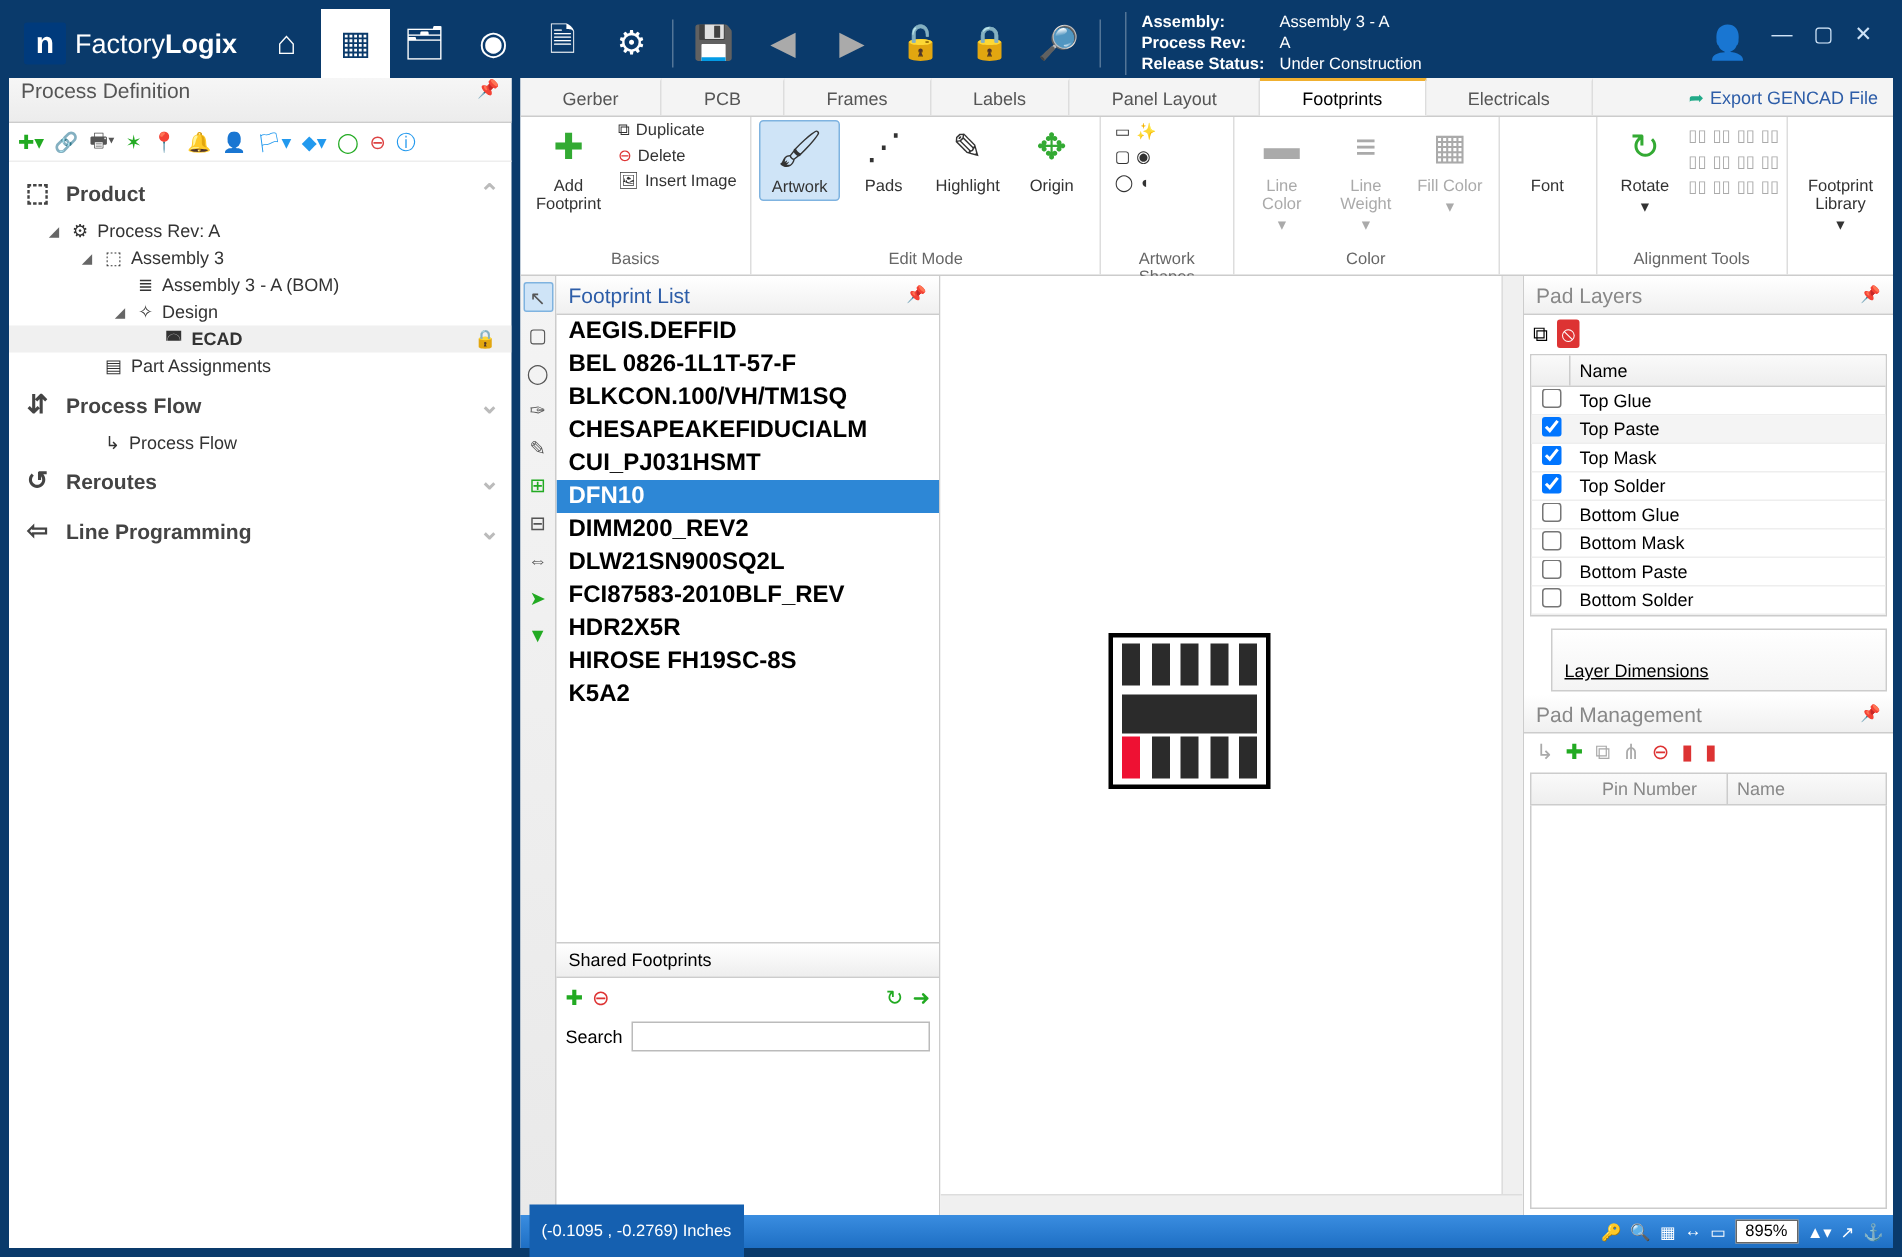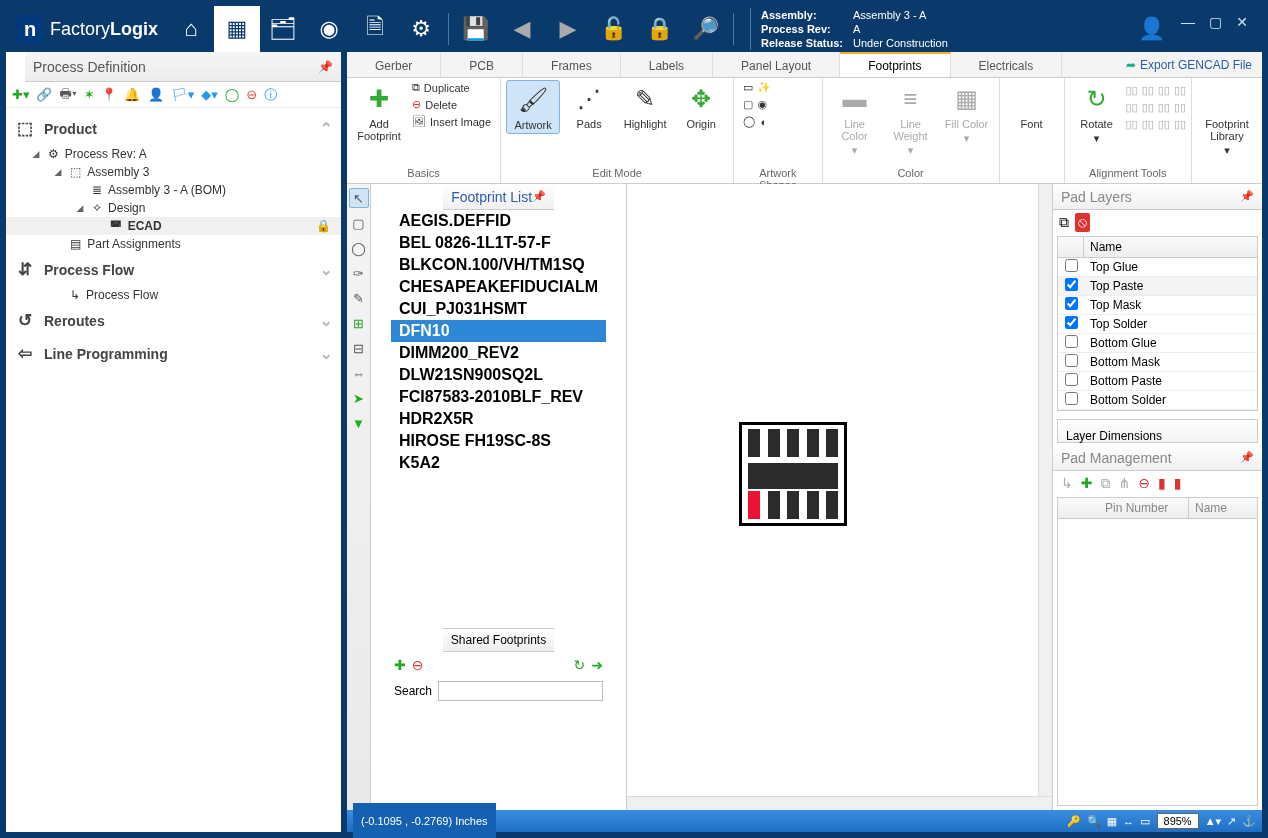--- a/index.html
+++ b/index.html
@@ -19,21 +19,21 @@
 .asm-info { margin-left: 12px; font-size: 11px; line-height: 14px; border-left:1px solid rgba(255,255,255,.3); padding-left:10px;}
 .asm-info .lbl { font-weight: bold; display:inline-block; width:92px;}
 .win-btns { margin-left: auto; display: flex; gap: 14px; padding: 0 14px; font-size: 14px; color:#cfe3f7;}
 .user-ic{width:30px;height:30px;display:flex;align-items:center;justify-content:center;font-size:22px;color:#cfe3f7;}
 
 
 .body { flex: 1; display: flex; gap: 6px; min-height: 0; }
 
 
 .process { width: 335px; background: #fff; display: flex; flex-direction: column; font-size: 12px;}
-.panel-hdr { height: 30px; background: linear-gradient(#f6f6f6,#ececec); border-bottom: 1px solid #ccc; display: flex; align-items: center; padding: 0 8px; color: #555; font-size: 14px; margin-left: 19px;}
+.panel-hdr { height: 30px; background: linear-gradient(#f6f6f6,#ececec); border-bottom: 1px solid #ccc; display: flex; padding: 0 8px; color: #555; font-size: 14px;}
 .panel-hdr .pin { margin-left: auto; font-size: 12px; color:#666;}
 .mini-toolbar { height: 26px; display: flex; align-items: center; gap: 7px; padding: 0 6px; border-bottom: 1px solid #eee; font-size: 13px;}
 .mini-toolbar span{cursor:pointer;}
 .tree { flex: 1; overflow: auto; padding: 4px 0; }
 .section-hdr { display: flex; align-items: center; gap: 8px; padding: 6px 8px; font-weight: bold; color: #444; font-size:14px;}
 .section-hdr .ic { width: 22px; text-align: center; font-size: 17px;}
 .section-hdr .arr { margin-left: auto; color: #bbb; font-size: 16px;}
 .tree-row { display: flex; align-items: center; gap: 6px; padding: 2px 4px 2px 4px; color: #333; cursor: pointer; font-size:12px;}
 .tree-row.sel { background: #f0f0f0; font-weight: bold; }
 .tree-row .exp { width: 12px; text-align: center; color: #666; font-size: 9px;}
@@ -60,21 +60,21 @@
 .rbtn-row { display: flex; align-items: center; gap: 4px; padding: 1px 4px; cursor: pointer; white-space:nowrap;}
 .vcol{display:flex;flex-direction:column;gap:2px;}
 .disabled{color:#aaa;}
 
 
 .workspace { flex: 1; display: flex; min-height: 0; }
 .left-tools { width: 24px; background: linear-gradient(#f4f4f4,#e9e9e9); border-right: 1px solid #ccc; display: flex; flex-direction: column; align-items: center; padding-top: 4px; gap: 5px; font-size: 13px;}
 .left-tools .tl{width:20px;height:20px;display:flex;align-items:center;justify-content:center;cursor:pointer;color:#555;border-radius:2px;}
 .left-tools .tl.sel{background:#cfe4f7;border:1px solid #7fb3e0;}
 
-.fp-col { width: 256px; border-right: 1px solid #ccc; display: flex; flex-direction: column; align-items: center;}
+.fp-col { width: 256px; border-right: 1px solid #ccc; display: flex; flex-direction: column;}
 .fp-hdr { height: 26px; background: linear-gradient(#fff,#f0f0f0); border-bottom: 1px solid #ccc; display: flex; align-items: center; padding: 0 8px; color: #2d5da8; font-size: 14px;}
 .fp-hdr .pin{margin-left:auto;font-size:11px;color:#555;}
 .fp-list { flex: 1 1 260px; overflow-y: scroll; font-size: 16px; position:relative;font-weight:bold;}
 .fp-item { padding: 2px 8px; cursor: pointer; }
 .fp-item.sel { background: #2d87d6; color: #fff; }
 .shared-hdr{height:24px;border-top:1px solid #ccc;border-bottom:1px solid #ccc;background:linear-gradient(#fff,#eee);padding:0 8px;display:flex;align-items:center;font-size:12px;}
 .shared-body{flex:1;display:flex;flex-direction:column;}
 .shared-tb{height:26px;display:flex;align-items:center;padding:0 6px;gap:6px;font-size:14px;}
 .shared-tb .spacer{flex:1;}
 .search-row{display:flex;align-items:center;gap:6px;padding:3px 6px;font-size:12px;}
@@ -83,33 +83,33 @@
 .canvas { flex: 1; background:#fff; position: relative; overflow:hidden;}
 .chip{position:absolute;left:112px;top:238px;width:108px;height:104px;border:3px solid #000;background:#fff;}
 .chip .row{position:absolute;left:6px;right:6px;display:flex;justify-content:space-between;}
 .chip .pad{width:12px;height:28px;background:#2b2b2b;}
 .chip .row.top{top:4px;} .chip .row.bot{bottom:4px;}
 .chip .body{position:absolute;left:6px;right:6px;top:38px;height:26px;background:#2b2b2b;}
 .chip .pad.red{background:#e13;}
 .canvas-scroll-h{position:absolute;left:0;right:0;bottom:0;height:14px;background:#f0f0f0;border-top:1px solid #ddd;}
 .canvas-scroll-v{position:absolute;top:0;bottom:14px;right:0;width:14px;background:#f0f0f0;border-left:1px solid #ddd;}
 
-.right-col{width:210px;border-left:1px solid #ccc;display:flex;flex-direction:column;}
+.right-col{width:247px;border-left:1px solid #ccc;display:flex;flex-direction:column;}
 .rp-hdr{height:26px;background:linear-gradient(#fff,#f0f0f0);border-bottom:1px solid #ccc;display:flex;align-items:center;padding:0 8px;color:#888;font-size:14px;}
 .rp-hdr .pin{margin-left:auto;font-size:11px;color:#555;}
 .layer-tb{height:24px;display:flex;align-items:center;padding:0 6px;gap:6px;font-size:14px;}
 .layer-tbl{border:1px solid #ccc;font-size:12px;margin:2px 4px;}
 .layer-tbl .hdr{display:flex;background:linear-gradient(#fafafa,#eee);border-bottom:1px solid #ccc;}
 .layer-tbl .hdr .c1{width:26px;border-right:1px solid #ccc;}
 .layer-tbl .hdr .c2{flex:1;padding:3px 6px;}
 .layer-row{display:flex;border-bottom:1px solid #eee;align-items:center;}
 .layer-row.sel{background:#f4f4f4;}
 .layer-row .c1{width:26px;text-align:center;}
 .layer-row .c2{flex:1;padding:2px 6px;}
-.bar{height:24px;border:1px solid #ccc;margin:6px 4px 2px 4px;padding:9px 8px;font-size:12px;background:linear-gradient(#fff,#f4f4f4);}
+.bar{height:24px;border:1px solid #ccc;margin:6px 4px 2px 18px;padding:20px 8px;font-size:12px;background:linear-gradient(#fff,#f4f4f4);text-decoration:underline;}
 .pm-tb{height:24px;display:flex;align-items:center;gap:8px;padding:0 8px;font-size:14px;}
 .pm-tbl-hdr{display:flex;border:1px solid #ccc;background:linear-gradient(#fafafa,#eee);margin:2px 4px 0 4px;font-size:12px;}
 .pm-tbl-hdr div{padding:3px 6px;color:#888;}
 .pm-tbl-hdr .c1{width:90px;border-right:1px solid #ccc;margin-left:41px;}
 .pm-body{flex:1;border:1px solid #ccc;border-top:none;margin:0 4px 4px 4px;}
 
 
 .status { height: 22px; background: linear-gradient(#3a8de0,#1e6fc4); color: #fff; display: flex; align-items: center; font-size: 11px; padding: 0 6px;}
 .status .coord{background:#1560b0;padding:12px 8px;}
 .status .r{margin-left:auto;display:flex;align-items:center;gap:6px;}

